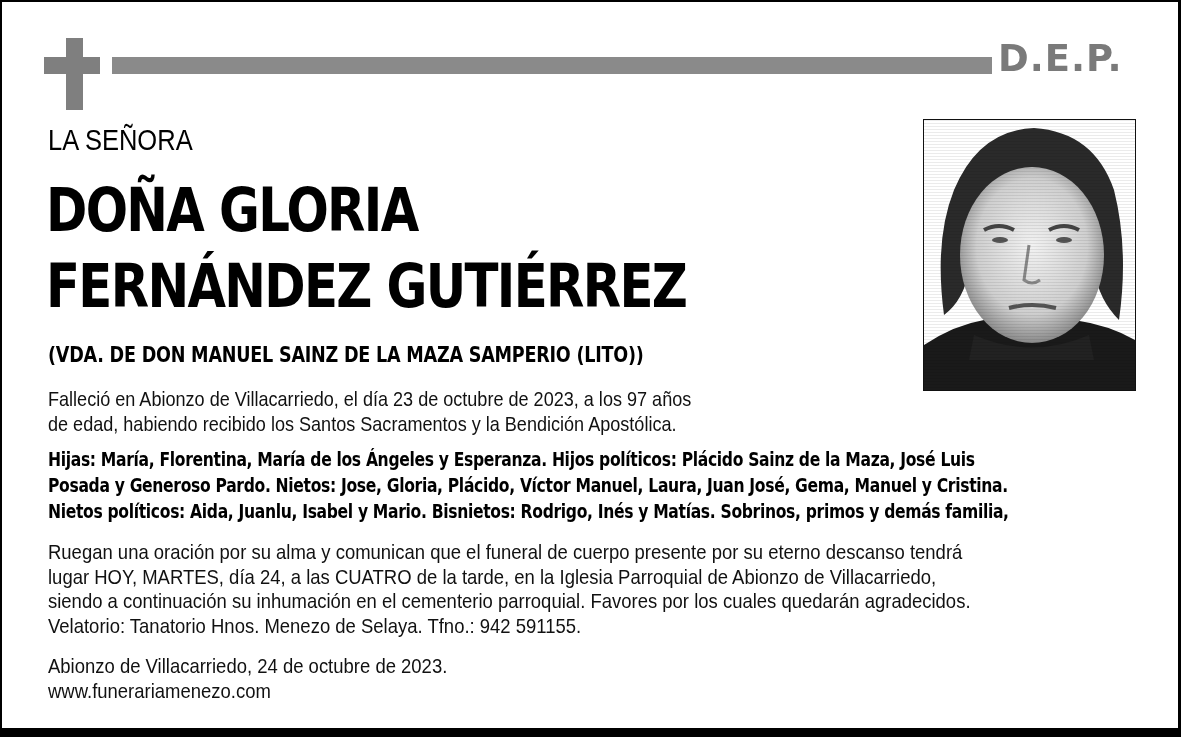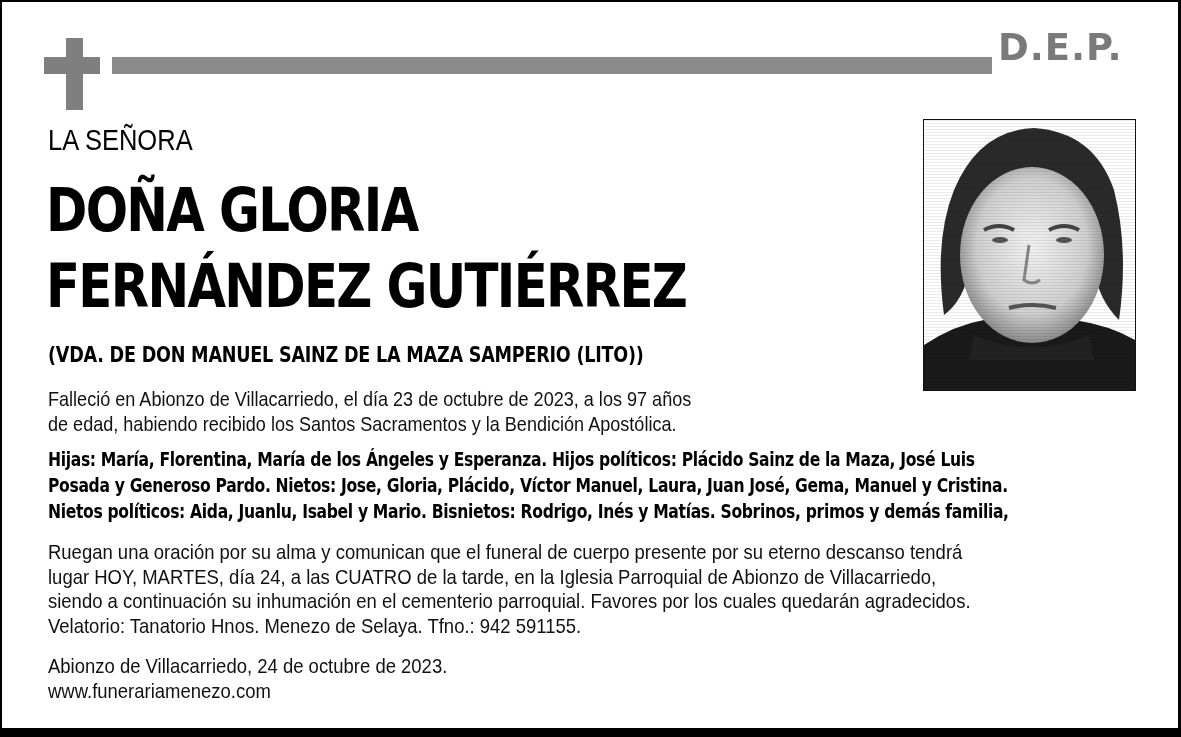--- a/index.html
+++ b/index.html
@@ -39,21 +39,21 @@
       background: #7f7f7f;
     }
     .rule {
       position: absolute;
       left: 110px; top: 55px;
       width: 880px; height: 17px;
       background: #8a8a8a;
     }
     .dep {
       position: absolute;
-      left: 996px; top: 27px;
+      left: 996px; top: 38px;
       font-family: "DejaVu Sans", sans-serif;
       font-weight: bold;
       font-size: 37px;
       letter-spacing: 1px;
       color: #7a7a7a;
       line-height: 1;
     }
     .prefix {
       position: absolute;
       left: 46px; top: 124px;

